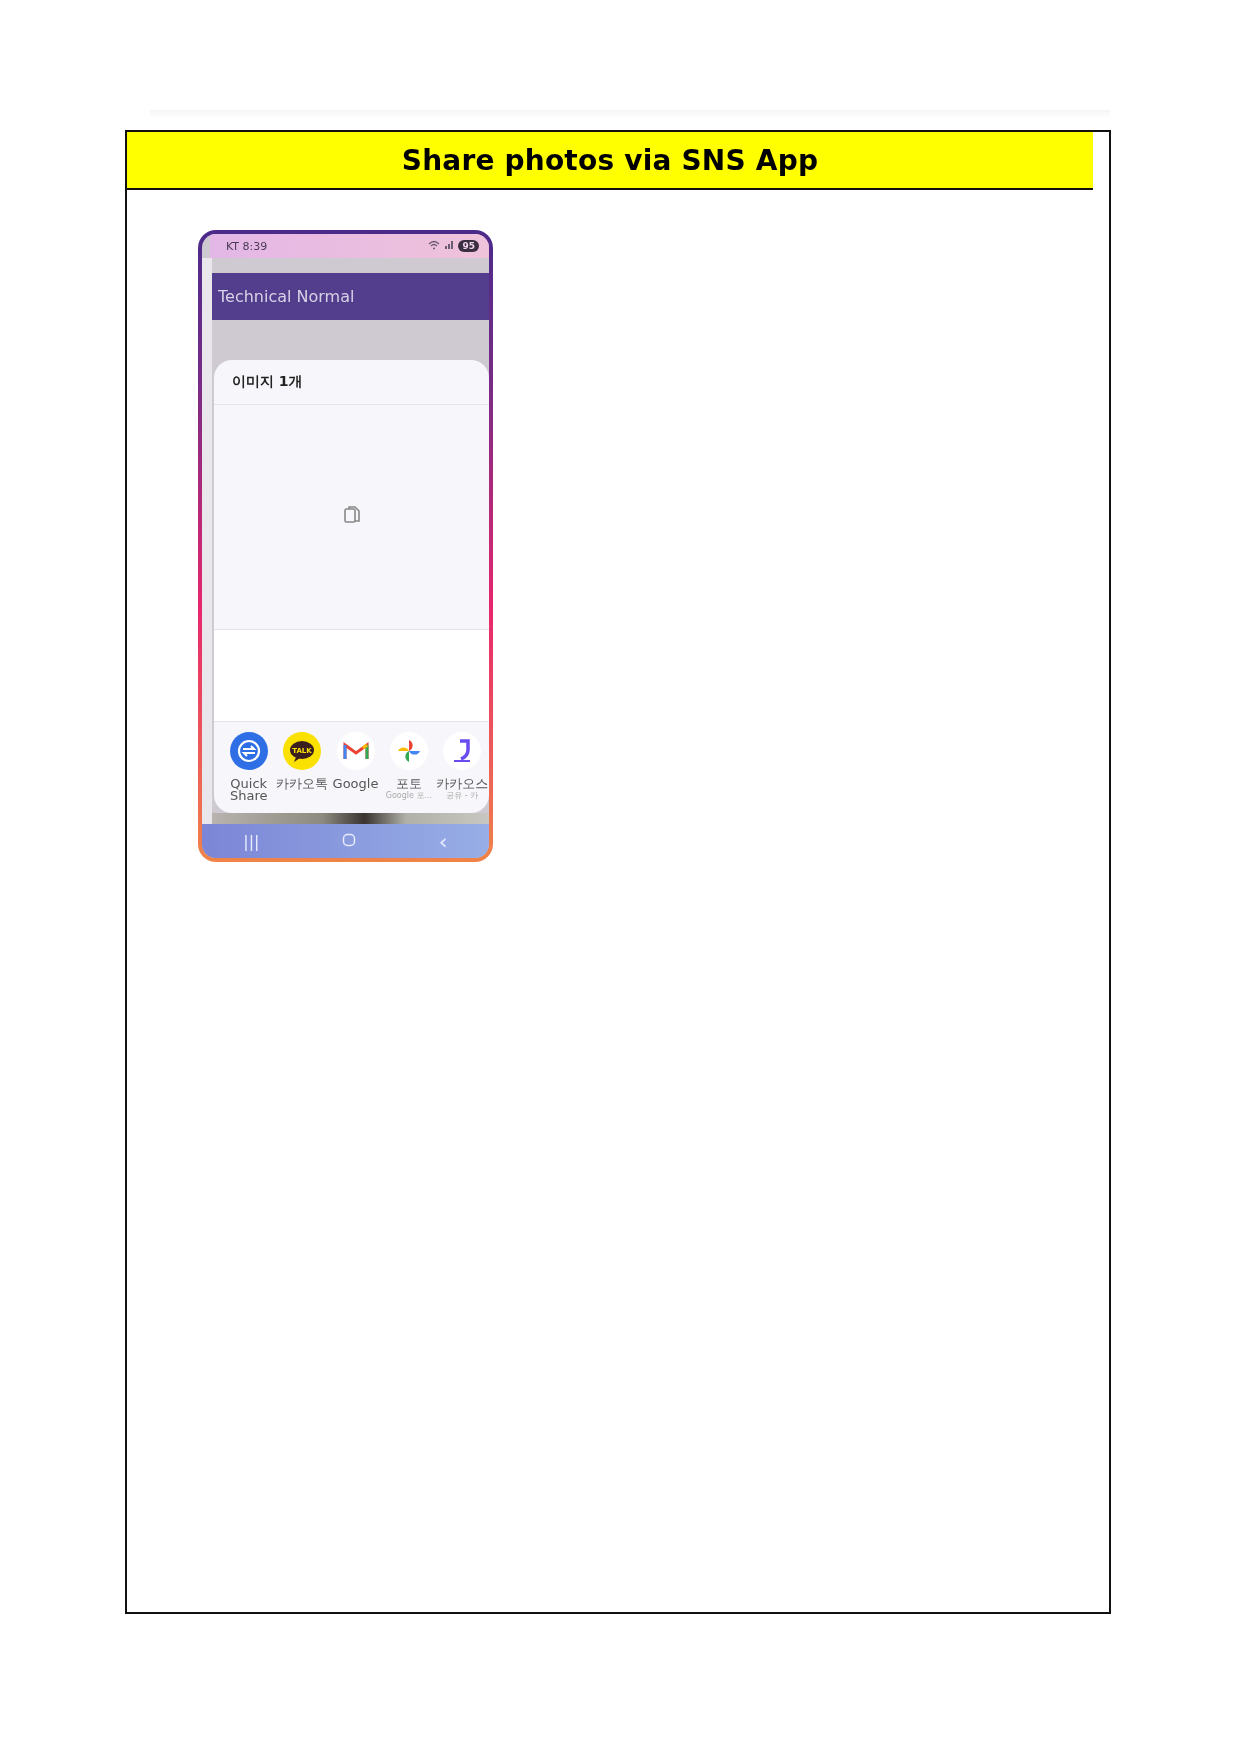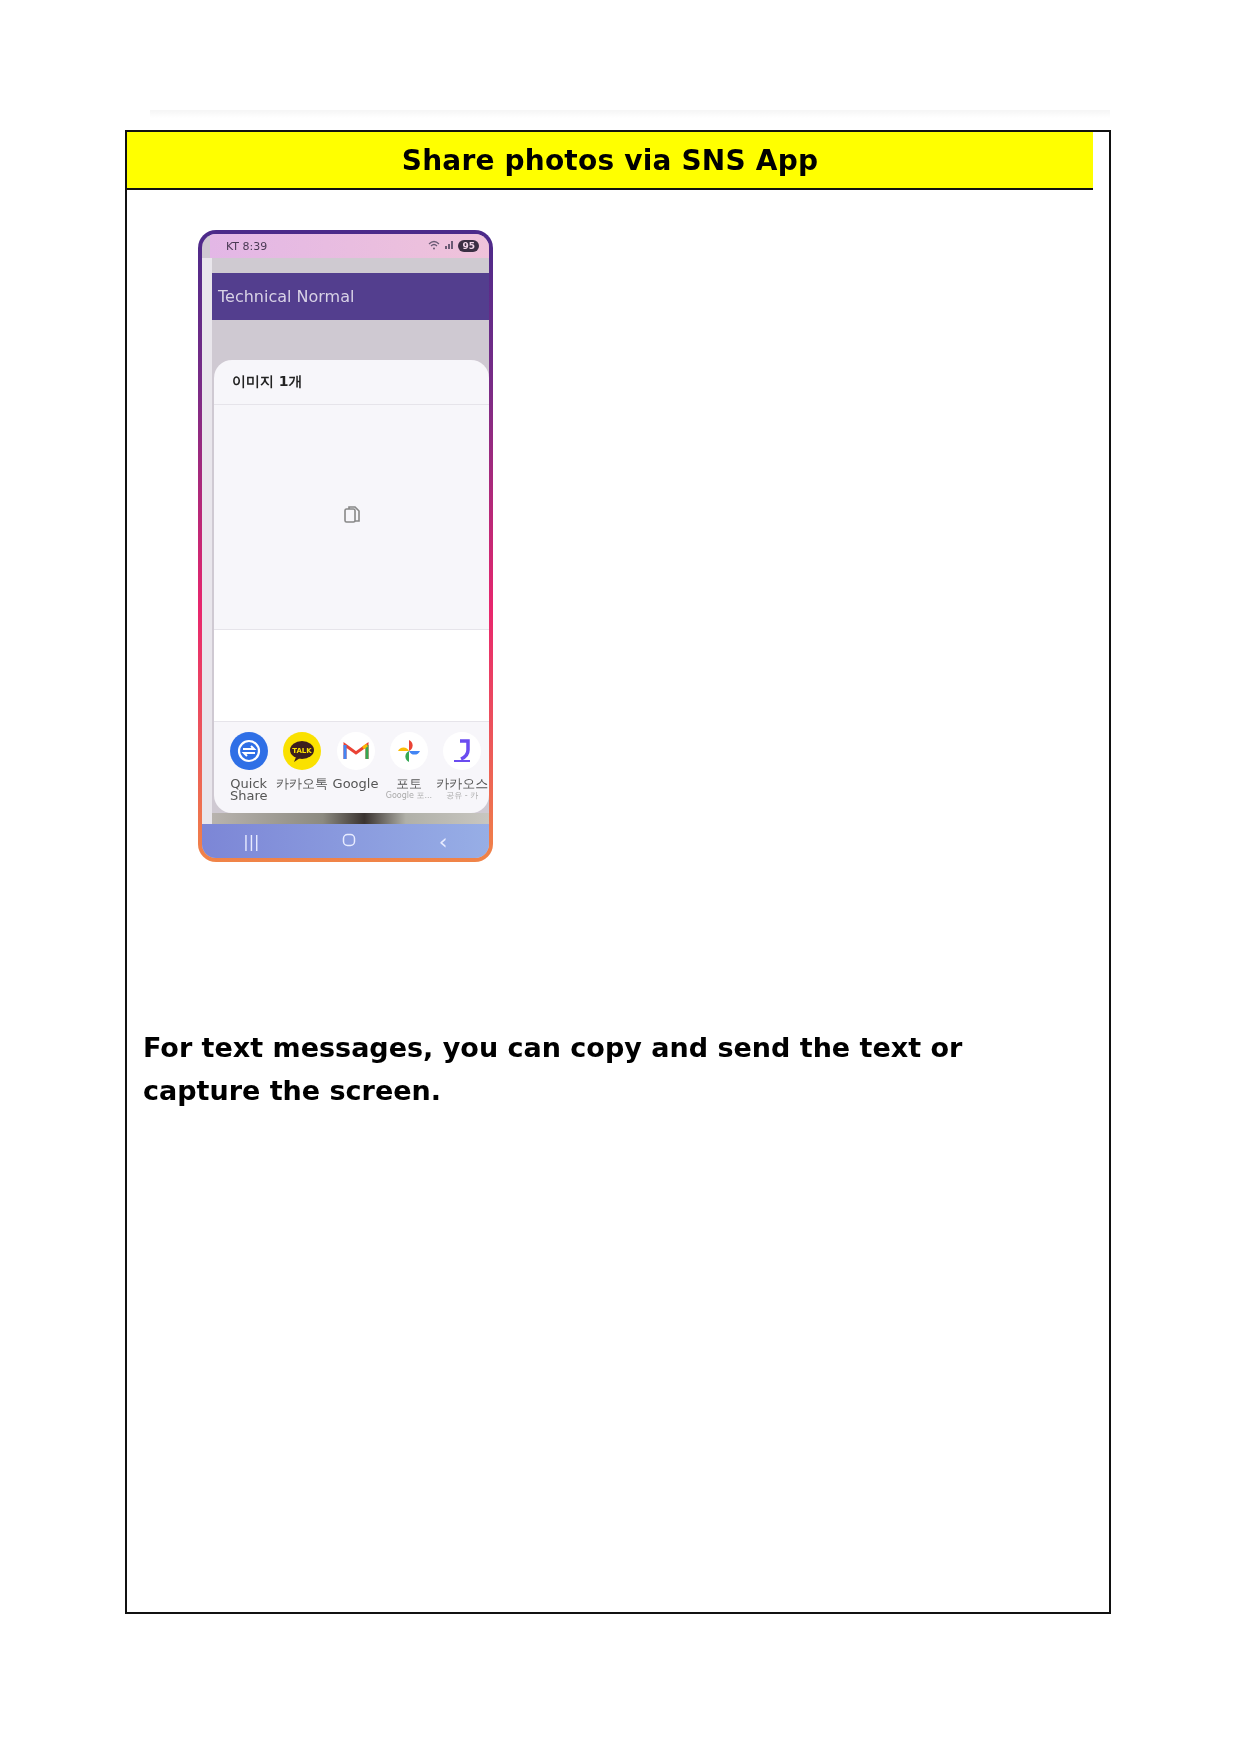--- a/index.html
+++ b/index.html
@@ -204,14 +204,13 @@
           </svg>
       </span>
       <span style="font-size:22px;">‹</span>
     </div>
   </div>
 </div>
 
 <div class="body-text">
   <div class="gap"></div>
   <div class="gap"></div>
-  <p>For text messages, you can copy and send the text or capture the screen.</p>
 </div>
 
 </body></html>

